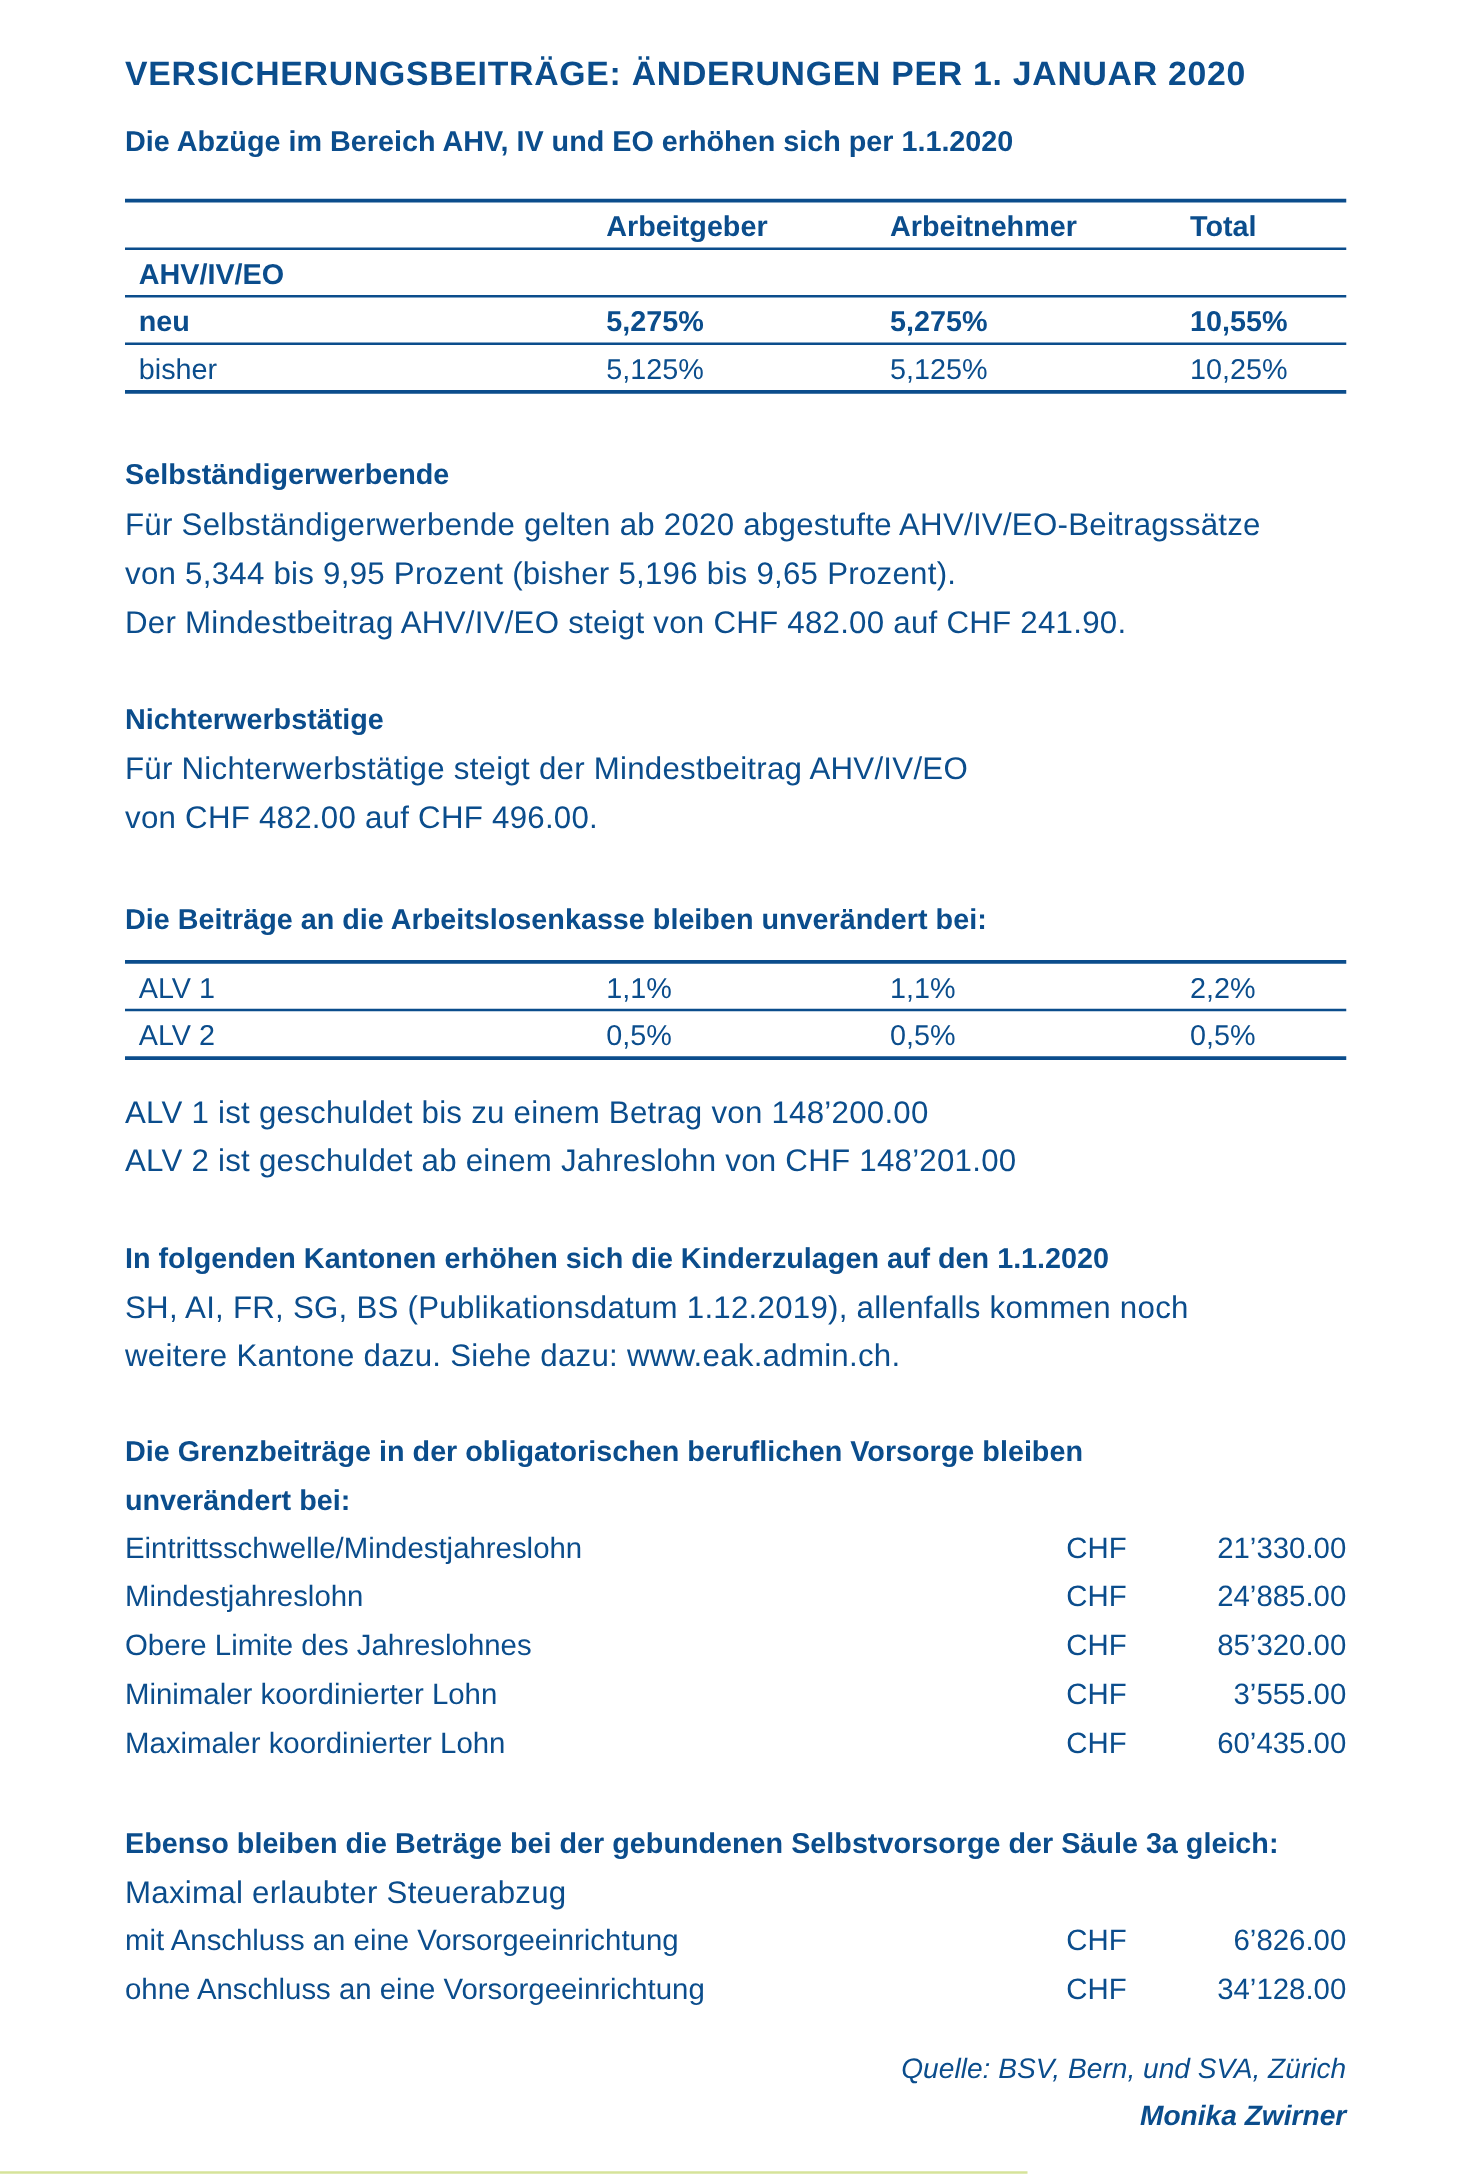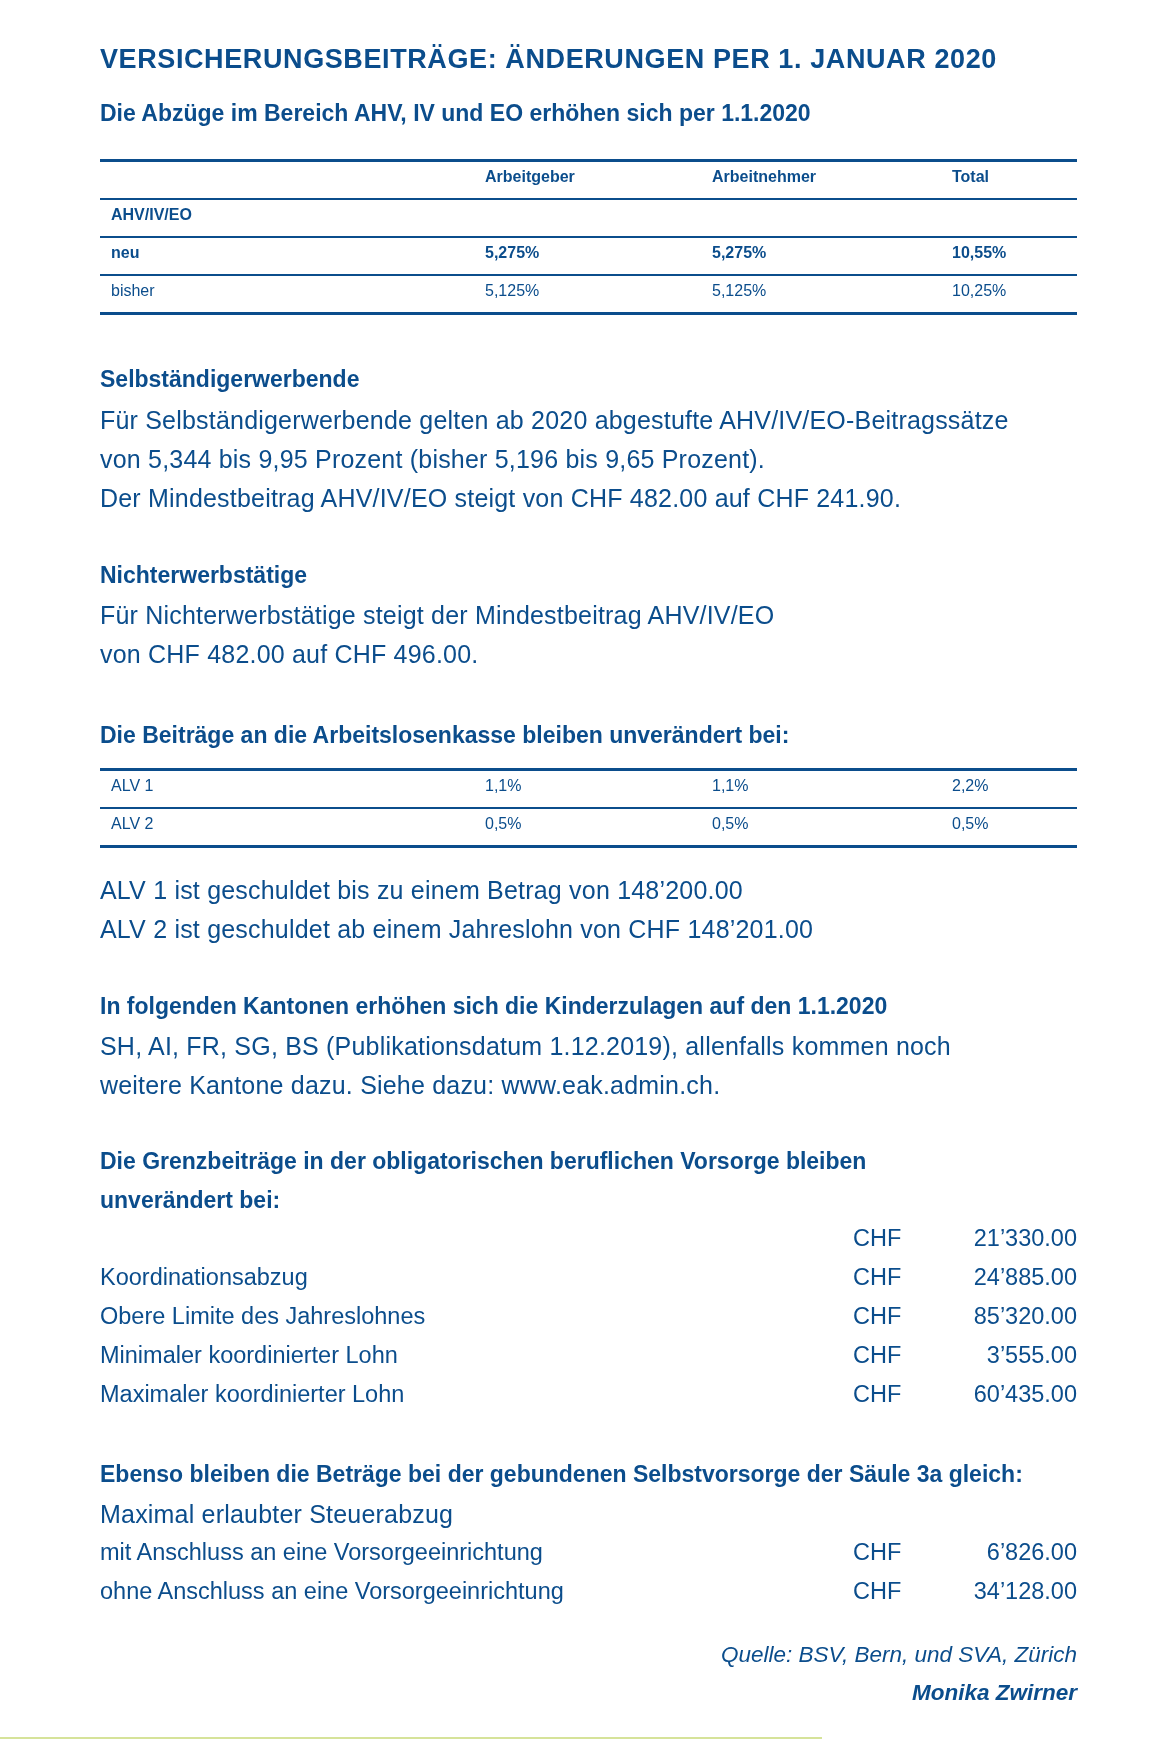--- a/index.html
+++ b/index.html
@@ -15,21 +15,21 @@
   }
   .h2 { font-weight: bold; font-size: 23px; white-space: nowrap; }
   .txt { font-size: 25px; white-space: nowrap; letter-spacing: 0.2px; }
   .abs { position: absolute; }
 
   
   .t1 { position: absolute; left: 0; top: 159px; width: 977px; }
   .rule-thick { height: 3px; background: #0b4d8c; }
   .rule-thin { height: 2px; background: #0b4d8c; }
   .trow { position: relative; height: 36px; }
-  .trow .c { position: absolute; top: 6px; font-size: 16px; white-space: nowrap; }
+  .trow .c { position: absolute; top: 6px; font-size: 23px; white-space: nowrap; }
   .c0 { left: 11px; }
   .c1 { left: 385px; }
   .c2 { left: 612px; }
   .c3 { left: 852px; }
   .bold { font-weight: bold; }
   .amount-row { position: absolute; left: 0; width: 977px; height: 36px; font-size: 23.5px; }
   .amount-row .lbl { position: absolute; left: 0; top: 0; white-space: nowrap; }
   .amount-row .cur { position: absolute; left: 753px; top: 0; }
   .amount-row .val { position: absolute; right: 0; top: 0; text-align: center; }
 
@@ -105,25 +105,26 @@
   <div class="txt abs" style="top:915px;">ALV 2 ist geschuldet ab einem Jahreslohn von CHF 148’201.00</div>
 
   <div class="h2 abs" style="top:993px;">In folgenden Kantonen erhöhen sich die Kinderzulagen auf den 1.1.2020</div>
   <div class="txt abs" style="top:1032px;">SH, AI, FR, SG, BS (Publikationsdatum 1.12.2019), allenfalls kommen noch</div>
   <div class="txt abs" style="top:1071px;">weitere Kantone dazu. Siehe dazu: www.eak.admin.ch.</div>
 
   <div class="h2 abs" style="top:1148px;">Die Grenzbeiträge in der obligatorischen beruflichen Vorsorge bleiben</div>
   <div class="h2 abs" style="top:1187px;">unverändert bei:</div>
 
   <div class="amount-row" style="top:1225px;">
+    <span class="lbl">Eintrittsschwelle/Mindestjahreslohn</span>
     <span class="cur">CHF</span>
     <span class="val">21’330.00</span>
   </div>
   <div class="amount-row" style="top:1264px;">
-    <span class="lbl">Koordinationsabzug</span>
+    <span class="lbl">Mindestjahreslohn</span>
     <span class="cur">CHF</span>
     <span class="val">24’885.00</span>
   </div>
   <div class="amount-row" style="top:1303px;">
     <span class="lbl">Obere Limite des Jahreslohnes</span>
     <span class="cur">CHF</span>
     <span class="val">85’320.00</span>
   </div>
   <div class="amount-row" style="top:1342px;">
     <span class="lbl">Minimaler koordinierter Lohn</span>

